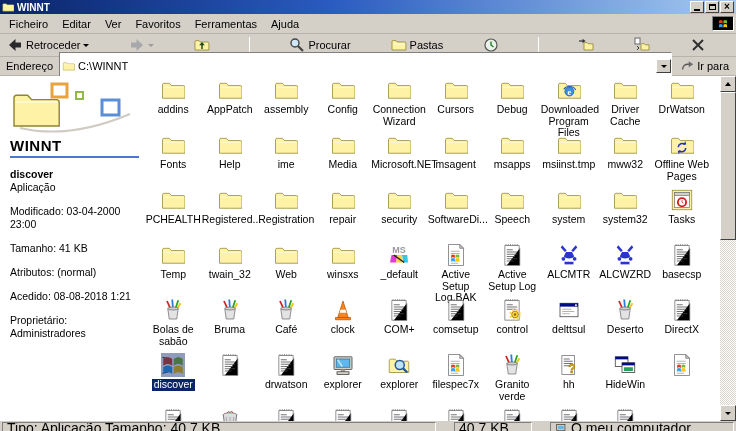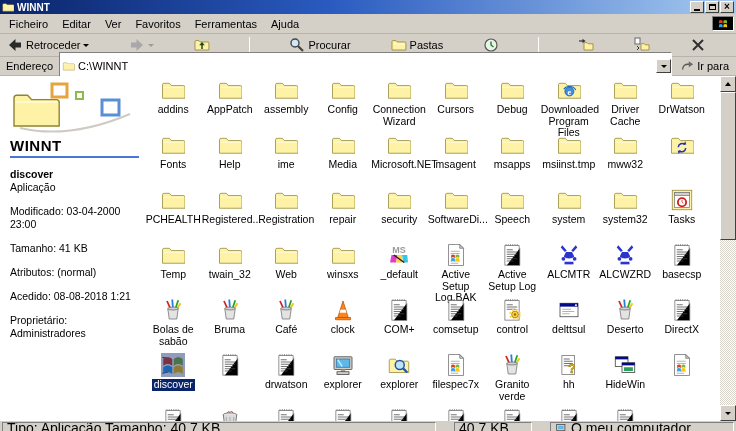--- a/index.html
+++ b/index.html
@@ -464,20 +464,21 @@
       <div class="cell">
         <span class="icn fico">
           <svg viewBox="0 0 32 32">
             <path d="M2 27V9c0-1 .7-1.9 1.8-1.9h7.4l2.6 3h16.3c1.1 0 1.9.9 1.9 1.9V27z" fill="#fdf2a5" stroke="#8f8430"></path>
             <path d="M11 19a5.5 5.5 0 0 1 9-3.8" fill="none" stroke="#2233bb" stroke-width="2"></path>
             <path d="M20.5 11l1.2 4.4-4.4.4z" fill="#2233bb"></path>
             <path d="M21 20a5.5 5.5 0 0 1-9 3.8" fill="none" stroke="#2233bb" stroke-width="2"></path>
             <path d="M11.5 28l-1.2-4.4 4.4-.4z" fill="#2233bb"></path>
           </svg>
         </span>
+        <span class="flabel">Offline Web Pages</span>
       </div>
       <div class="cell">
         <span class="icn fico">
           <svg viewBox="0 0 32 32">
             <path d="M2 27V9c0-1 .7-1.9 1.8-1.9h7.4l2.6 3h16.3c1.1 0 1.9.9 1.9 1.9V27z" fill="#fdf2a5" stroke="#8f8430"></path>
             <path d="M3.5 12.3h26.5" stroke="#fffbd9" stroke-width="1.3"></path>
           </svg>
         </span>
         <span class="flabel">PCHEALTH</span>
       </div>

